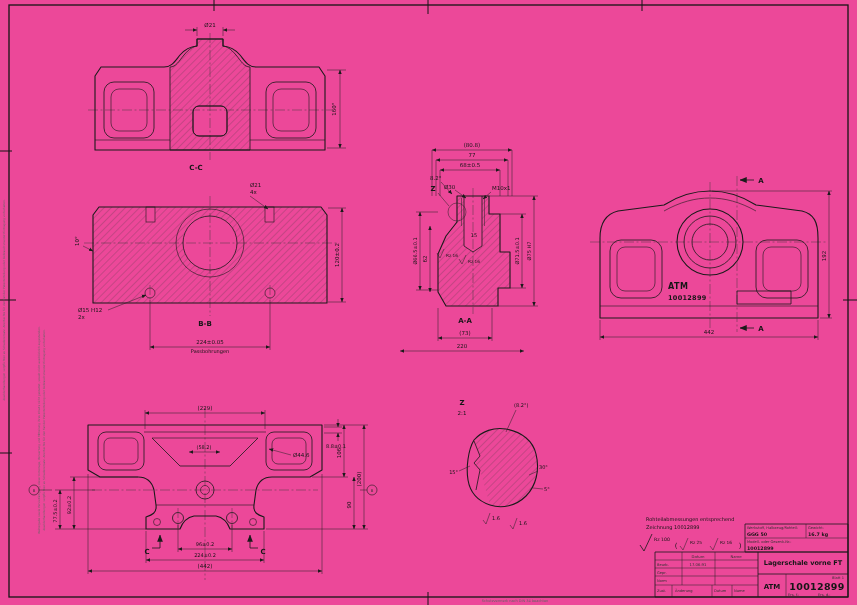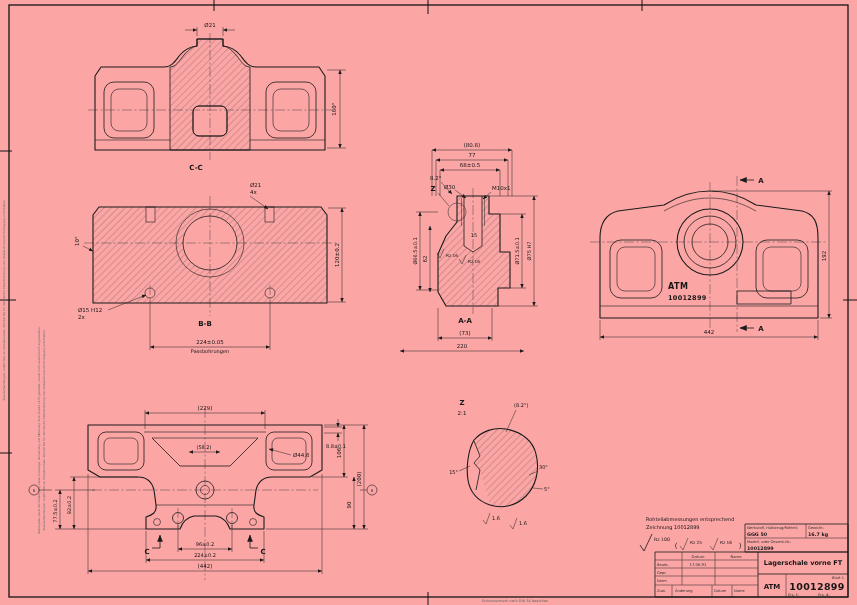--- a/index.html
+++ b/index.html
@@ -1,16 +1,16 @@
 <!DOCTYPE html>
 <html><head>
 <meta charset="utf-8">
 <style>
   html,body{margin:0;padding:0;background:#e9e9e6;}
-  .sheet{position:relative;width:857px;height:605px;background:#fca5a5;overflow:hidden;}
+  .sheet{position:relative;width:857px;height:605px;background:#ec4899;overflow:hidden;}
   svg{position:absolute;left:0;top:0;}
   .ol{fill:none;stroke:#1b1b1b;stroke-width:1.1;stroke-linejoin:round;stroke-linecap:round}
   .md{fill:none;stroke:#1b1b1b;stroke-width:.8;stroke-linejoin:round}
   .thin{fill:none;stroke:#1b1b1b;stroke-width:.6}
   .dl{fill:none;stroke:#222;stroke-width:.5}
   .cl{fill:none;stroke:#3c3c3c;stroke-width:.45;stroke-dasharray:10 2.5 2 2.5}
   .hatch{fill:url(#h45);stroke:none;fill-rule:evenodd}
   .hatchs{fill:url(#h45);stroke:#1b1b1b;stroke-width:.8;fill-rule:evenodd}
   .frame{fill:none;stroke:#151515;stroke-width:1.3}
   .tick{stroke:#151515;stroke-width:1}

